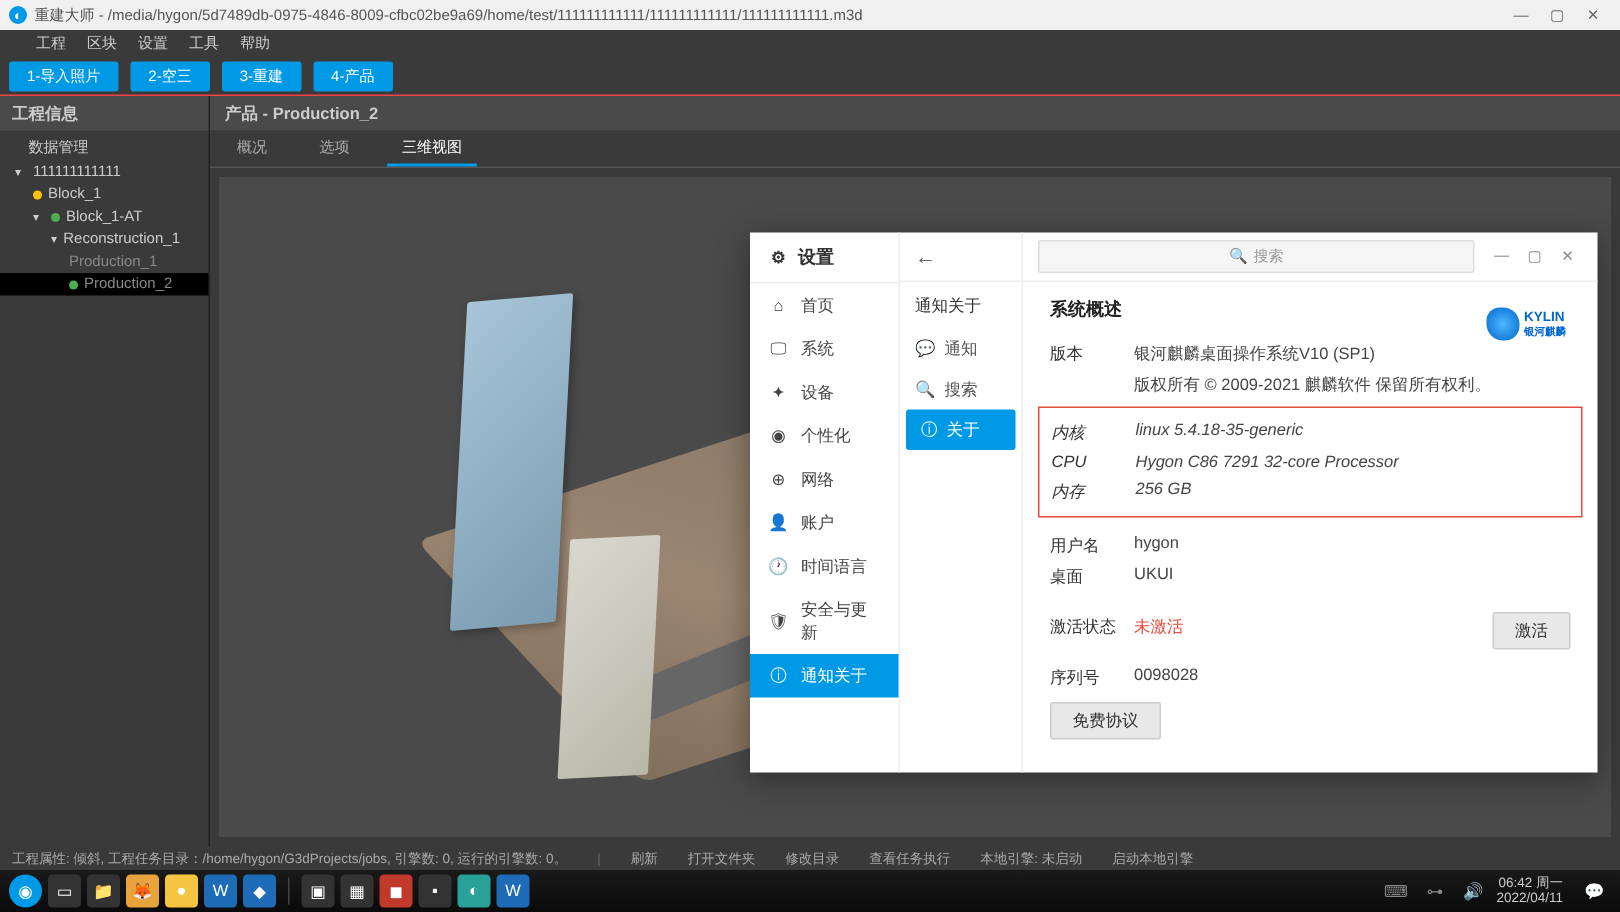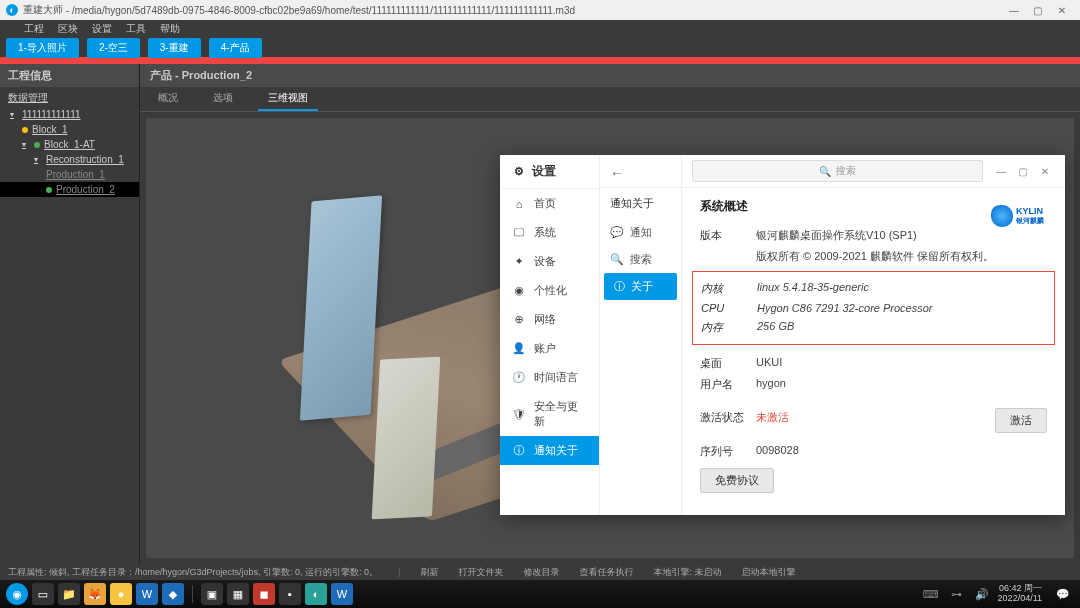--- a/index.html
+++ b/index.html
@@ -5,29 +5,29 @@
 * { margin: 0; padding: 0; box-sizing: border-box; font-family: "Microsoft YaHei", sans-serif; }
 body { width: 1080px; height: 608px; background: #2b2b2b; overflow: hidden; font-size: 11px; color: #ccc; }
 
 .titlebar { height: 20px; background: #f0f0f0; display: flex; align-items: center; padding: 0 6px; color: #555; font-size: 10px; }
 .titlebar .icon { width: 12px; height: 12px; border-radius: 50%; background: #0099e5; margin-right: 5px; display:flex;align-items:center;justify-content:center;color:#fff;font-size:9px;}
 .titlebar .spacer { flex: 1; }
 .titlebar .winbtn { width: 24px; text-align: center; color: #666; font-size: 10px; }
 
 .menubar { height: 18px; background: #3a3a3a; display: flex; align-items: center; padding: 0 24px; gap: 14px; color: #ccc; font-size: 10px; }
 
-.stepbar { height: 26px; background: #3a3a3a; display: flex; align-items: center; padding: 0 6px; gap: 8px; border-bottom:7px solid #ef4444; }
+.stepbar { height: 26px; background: #3a3a3a; display: flex; align-items: center; padding: 0 6px; gap: 8px; border-bottom:1px solid #ef4444; }
 .step { background: #0099e5; color: #fff; padding: 3px 12px; border-radius: 2px; font-size: 10px; }
 
 .main { display: flex; height: 500px; }
 
 .sidebar { width: 140px; background: #3a3a3a; border-right: 1px solid #222; }
 .panel-title { background: #4a4a4a; padding: 4px 8px; font-size: 11px; font-weight: bold; }
 .tree { padding: 2px 0; }
-.tree-item { padding: 2px 8px; display: flex; align-items: center; gap: 4px; font-size: 10px; text-decoration: underline; }
+.tree-item { padding: 2px 19px; display: flex; align-items: center; gap: 4px; font-size: 10px; }
 .tree-item.l1 { padding-left: 10px; }
 .tree-item.l2 { padding-left: 22px; }
 .tree-item.l3 { padding-left: 34px; }
 .tree-item.l4 { padding-left: 46px; color:#888; }
 .tree-item.selected { background: #000000; }
 .caret { font-size: 8px; width: 8px; }
 .dot { width: 6px; height: 6px; border-radius: 50%; }
 .dot.green { background: #4caf50; }
 .dot.yellow { background: #ffc107; }
 
@@ -275,26 +275,26 @@
         <div class="info-row">
             <span class="info-label">CPU</span>
             <span class="info-value">Hygon C86 7291 32-core Processor</span>
           </div>
         <div class="info-row">
             <span class="info-label">内存</span>
             <span class="info-value">256 GB</span>
           </div>
       </div>
       <div class="info-row">
+          <span class="info-label">用户名</span>
+          <span class="info-value">hygon</span>
+        </div>
+      <div class="info-row">
           <span class="info-label">桌面</span>
           <span class="info-value">UKUI</span>
-        </div>
-      <div class="info-row">
-          <span class="info-label">用户名</span>
-          <span class="info-value">hygon</span>
         </div>
       <div style="height:12px;"></div>
       <div class="info-row">
           <span class="info-label">激活状态</span>
           <span class="info-value red">未激活</span>
         </div>
       <div class="btn-row">
           <button class="btn">激活</button>
         </div>
       <div class="info-row">

